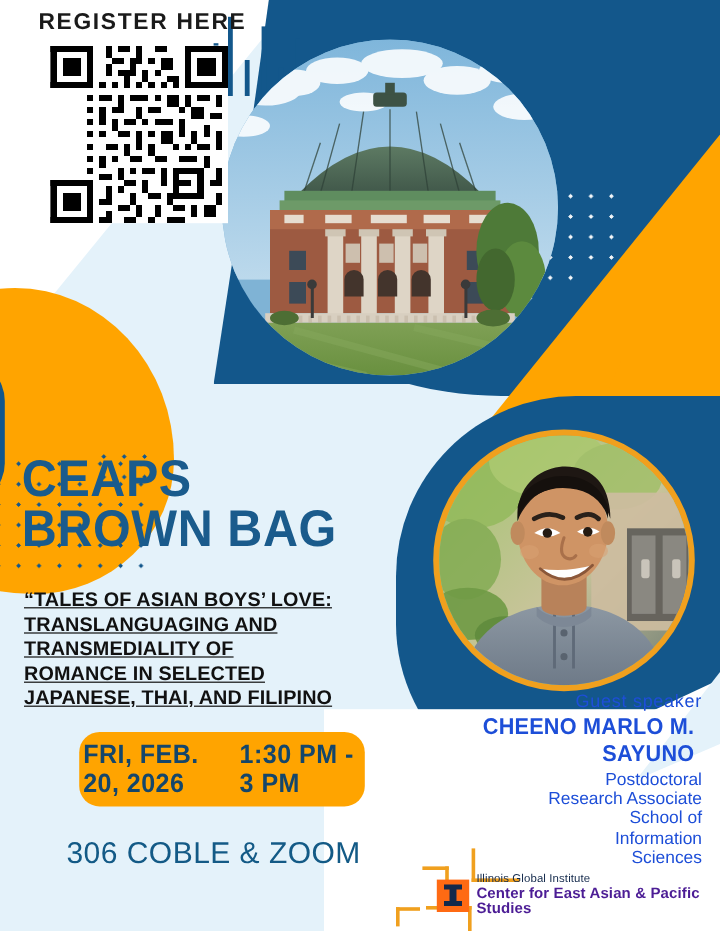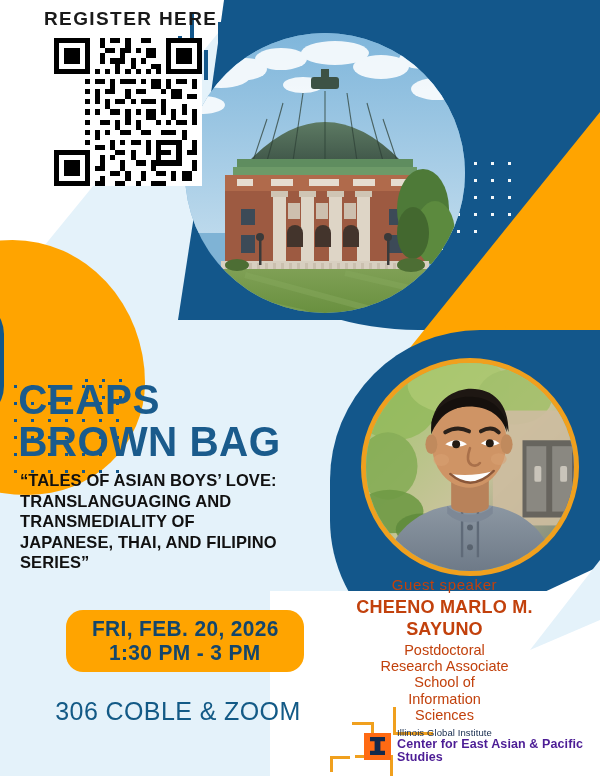--- a/index.html
+++ b/index.html
@@ -118,21 +118,21 @@
   }
 
   
   #bars { position: absolute; top: 0; left: 178px; width: 90px; height: 80px; }
   #bars i {
     position: absolute; bottom: 0; width: 4px;
     background: #13578b; display: block;
   }
 
   
-  #register-block { position: absolute; top: 8px; left: 40px; width: 186px; }
+  #register-block { position: absolute; top: 8px; left: 28px; width: 186px; }
   #register-title {
     font-size: 19px; font-weight: 700; letter-spacing: 1.4px;
     color: #1a1a1a; margin: 0 0 8px 4px;
   }
   #qr-code {
     width: 148px; height: 148px; margin-left: 14px;
     background: #ffffff;
     image-rendering: pixelated;
   }
 
@@ -166,37 +166,38 @@
     font-weight: 700;
     font-size: 43px;
     line-height: 0.98;
     letter-spacing: 0.5px;
     color: #1a5b8c;
     margin: 0;
     transform: scaleX(0.94);
   }
   #event-title span { display: block; }
   #talk-title {
-    margin: 8px auto 0;
+    margin: 28px auto 0;
     width: 316px;
     font-weight: 700;
     font-size: 16.5px;
     line-height: 1.24;
     letter-spacing: 0.1px;
     color: #111111;
+    text-decoration: underline;
   }
 
   
   #date-badge {
     position: absolute;
     top: 610px; left: 66px;
     width: 238px; height: 62px;
     background: #ffa400;
     border-radius: 17px;
-    display: flex; flex-direction: column;
+    display: flex; flex-direction: row;
     align-items: center; justify-content: center;
     color: #14466b;
     font-family: "Liberation Sans Narrow", "Liberation Sans", sans-serif;
     font-weight: 700;
     letter-spacing: 0.4px;
   }
   #date-line { font-size: 22px; line-height: 1.08; transform: scaleX(0.95); }
   #time-line { font-size: 22px; line-height: 1.08; transform: scaleX(0.95); }
 
   
@@ -208,22 +209,22 @@
     font-size: 25px;
     line-height: 1.14;
     letter-spacing: 0.4px;
     font-weight: 400;
   }
   #hybrid-block span { display: block; }
 
   
   #speaker-block {
     position: absolute;
-    top: 576px; left: 317px; width: 255px;
-    text-align: center; color: #c2410c;
+    top: 576px; left: 330px; width: 255px;
+    text-align: right; color: #1d4ed8;
   }
   #guest-label { font-size: 15px; letter-spacing: .6px; margin-bottom: 3px; }
   #speaker-name {
     font-family: "Liberation Sans Narrow", "Liberation Sans", sans-serif;
     font-weight: 700; font-size: 19px; letter-spacing: .2px;
     transform: scaleX(0.95); margin-bottom: 2px;
   }
   #speaker-affil { font-size: 14.5px; line-height: 1.12; }
   #speaker-affil span { display: block; }
 
@@ -631,22 +632,22 @@
 
   <div id="main-text">
     <h1 id="event-title">
       <span>CEAPS</span>
       <span>BROWN BAG</span>
     </h1>
     <div id="talk-title">
       <div>“TALES OF ASIAN BOYS’ LOVE:</div>
       <div>TRANSLANGUAGING AND</div>
       <div>TRANSMEDIALITY OF</div>
+      <div>ROMANCE IN SELECTED</div>
       <div>JAPANESE, THAI, AND FILIPINO</div>
-      <div>SERIES”</div>
     </div>
   </div>
 
   <div id="date-badge">
     <div id="date-line">FRI, FEB. 20, 2026</div>
     <div id="time-line">1:30 PM - 3 PM</div>
   </div>
 
   <div id="hybrid-block">
     <span>306 COBLE &amp; ZOOM</span>

